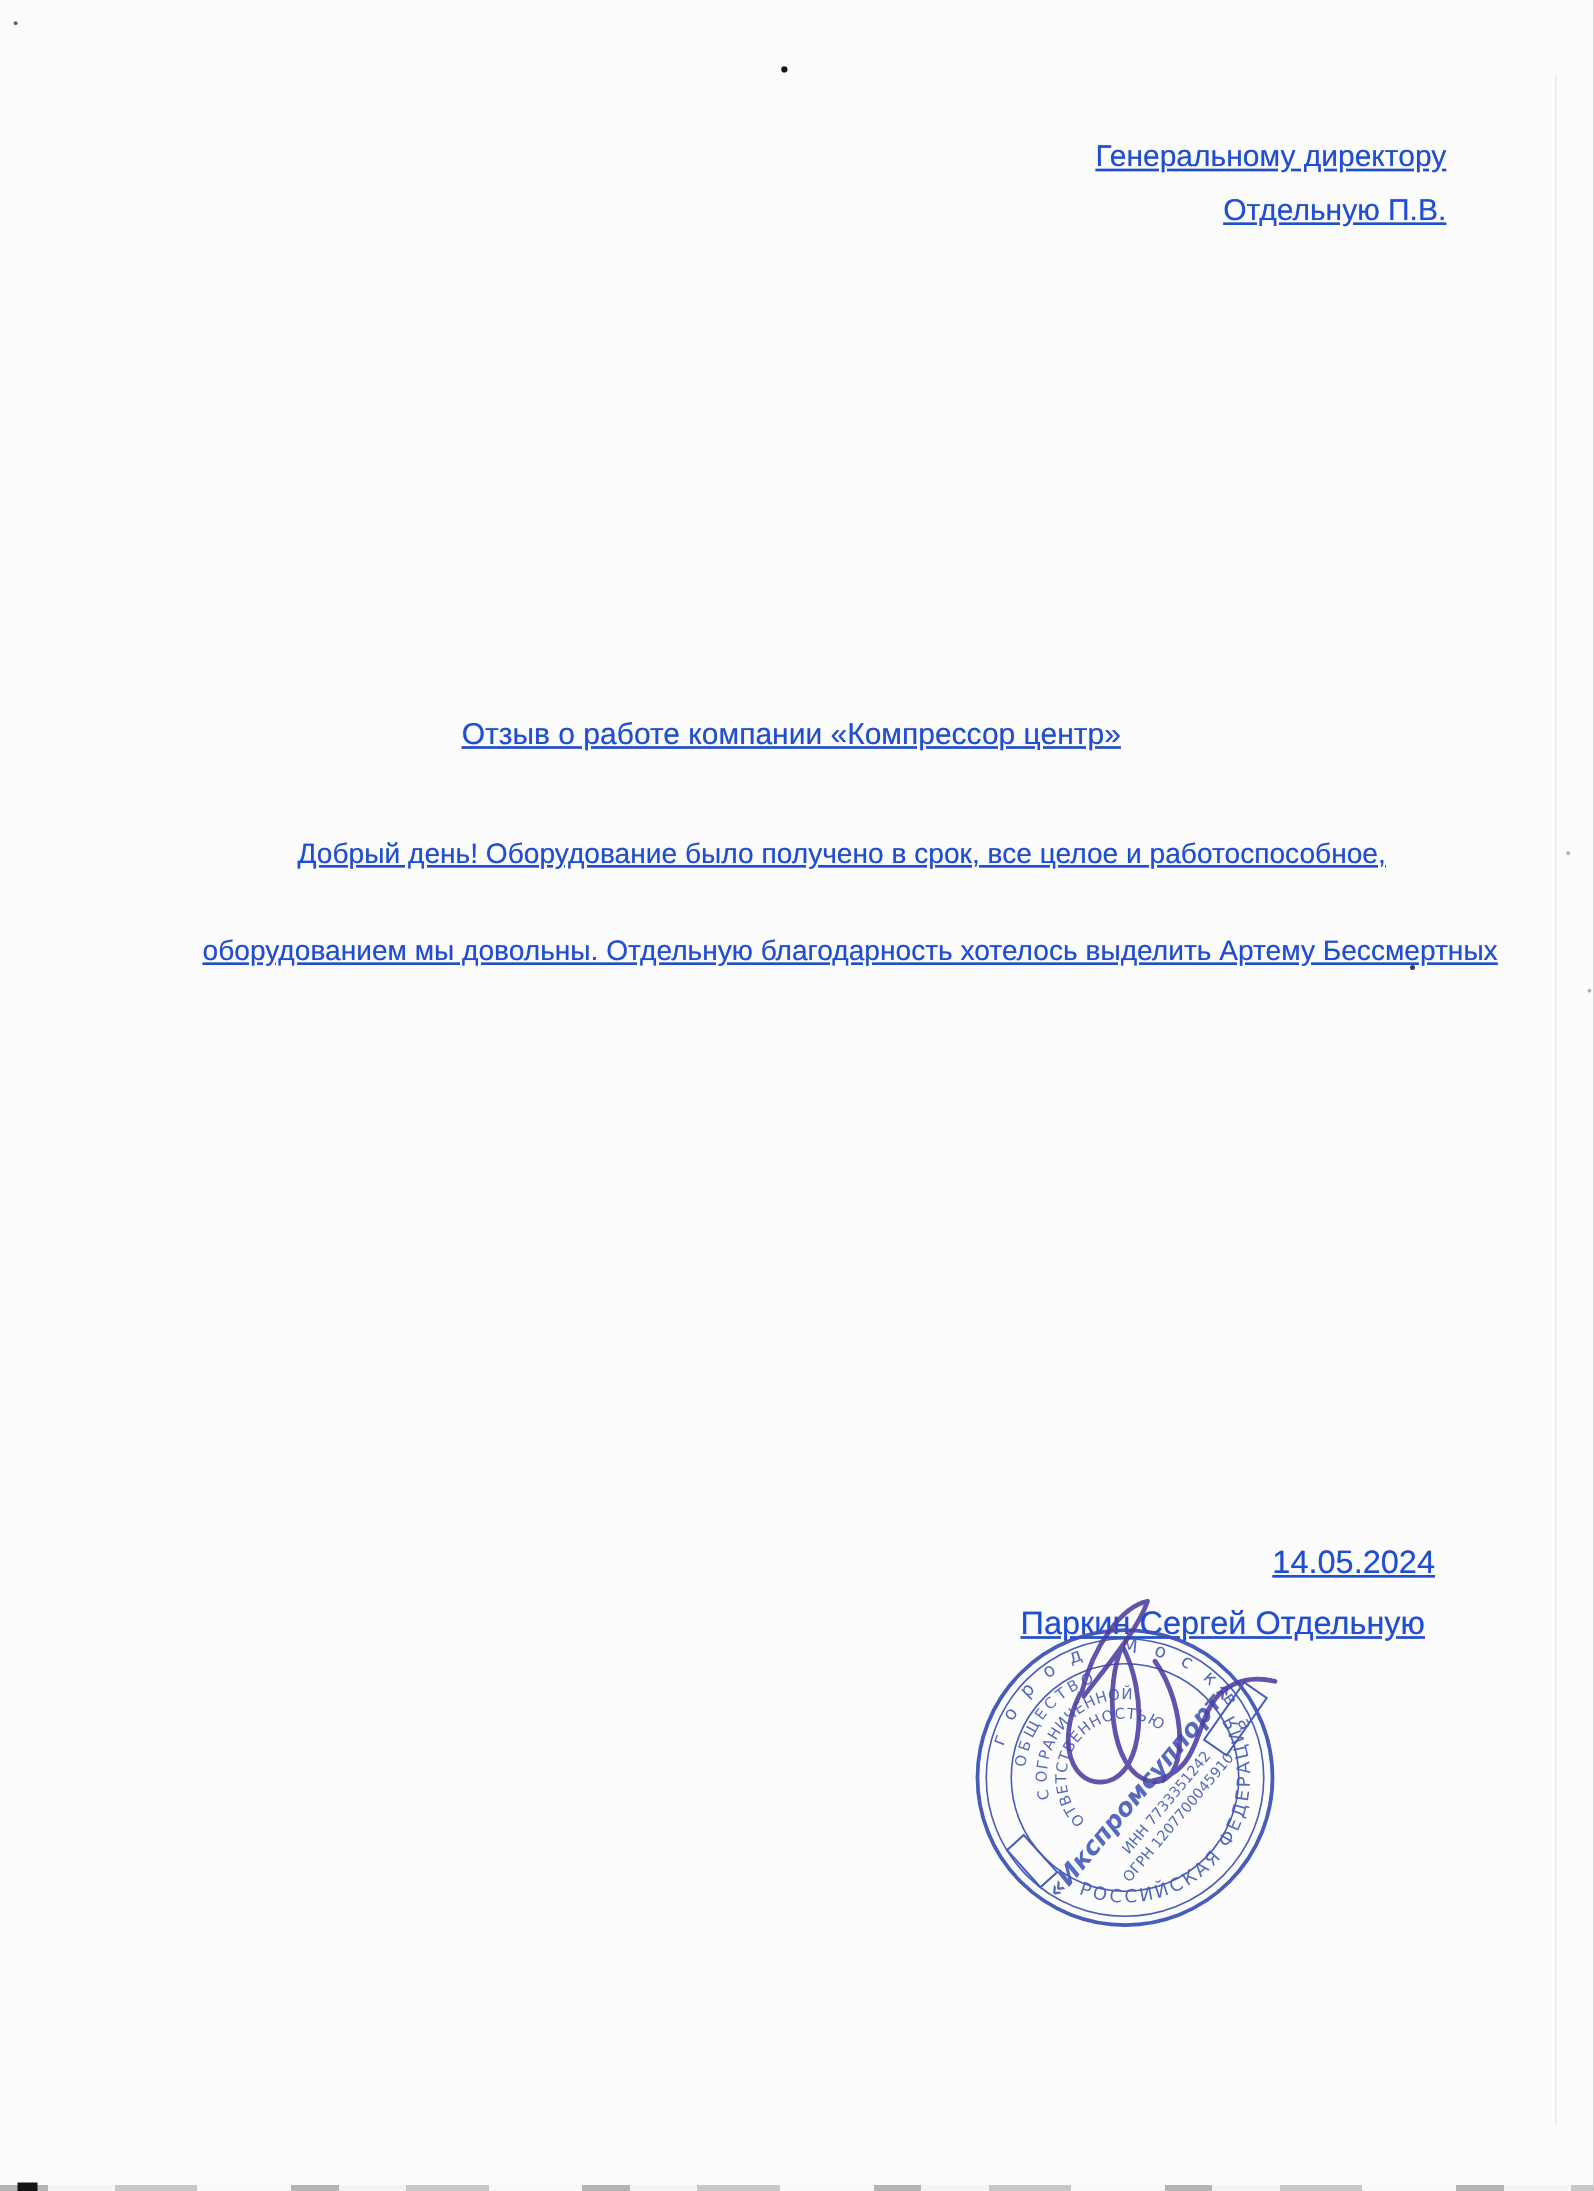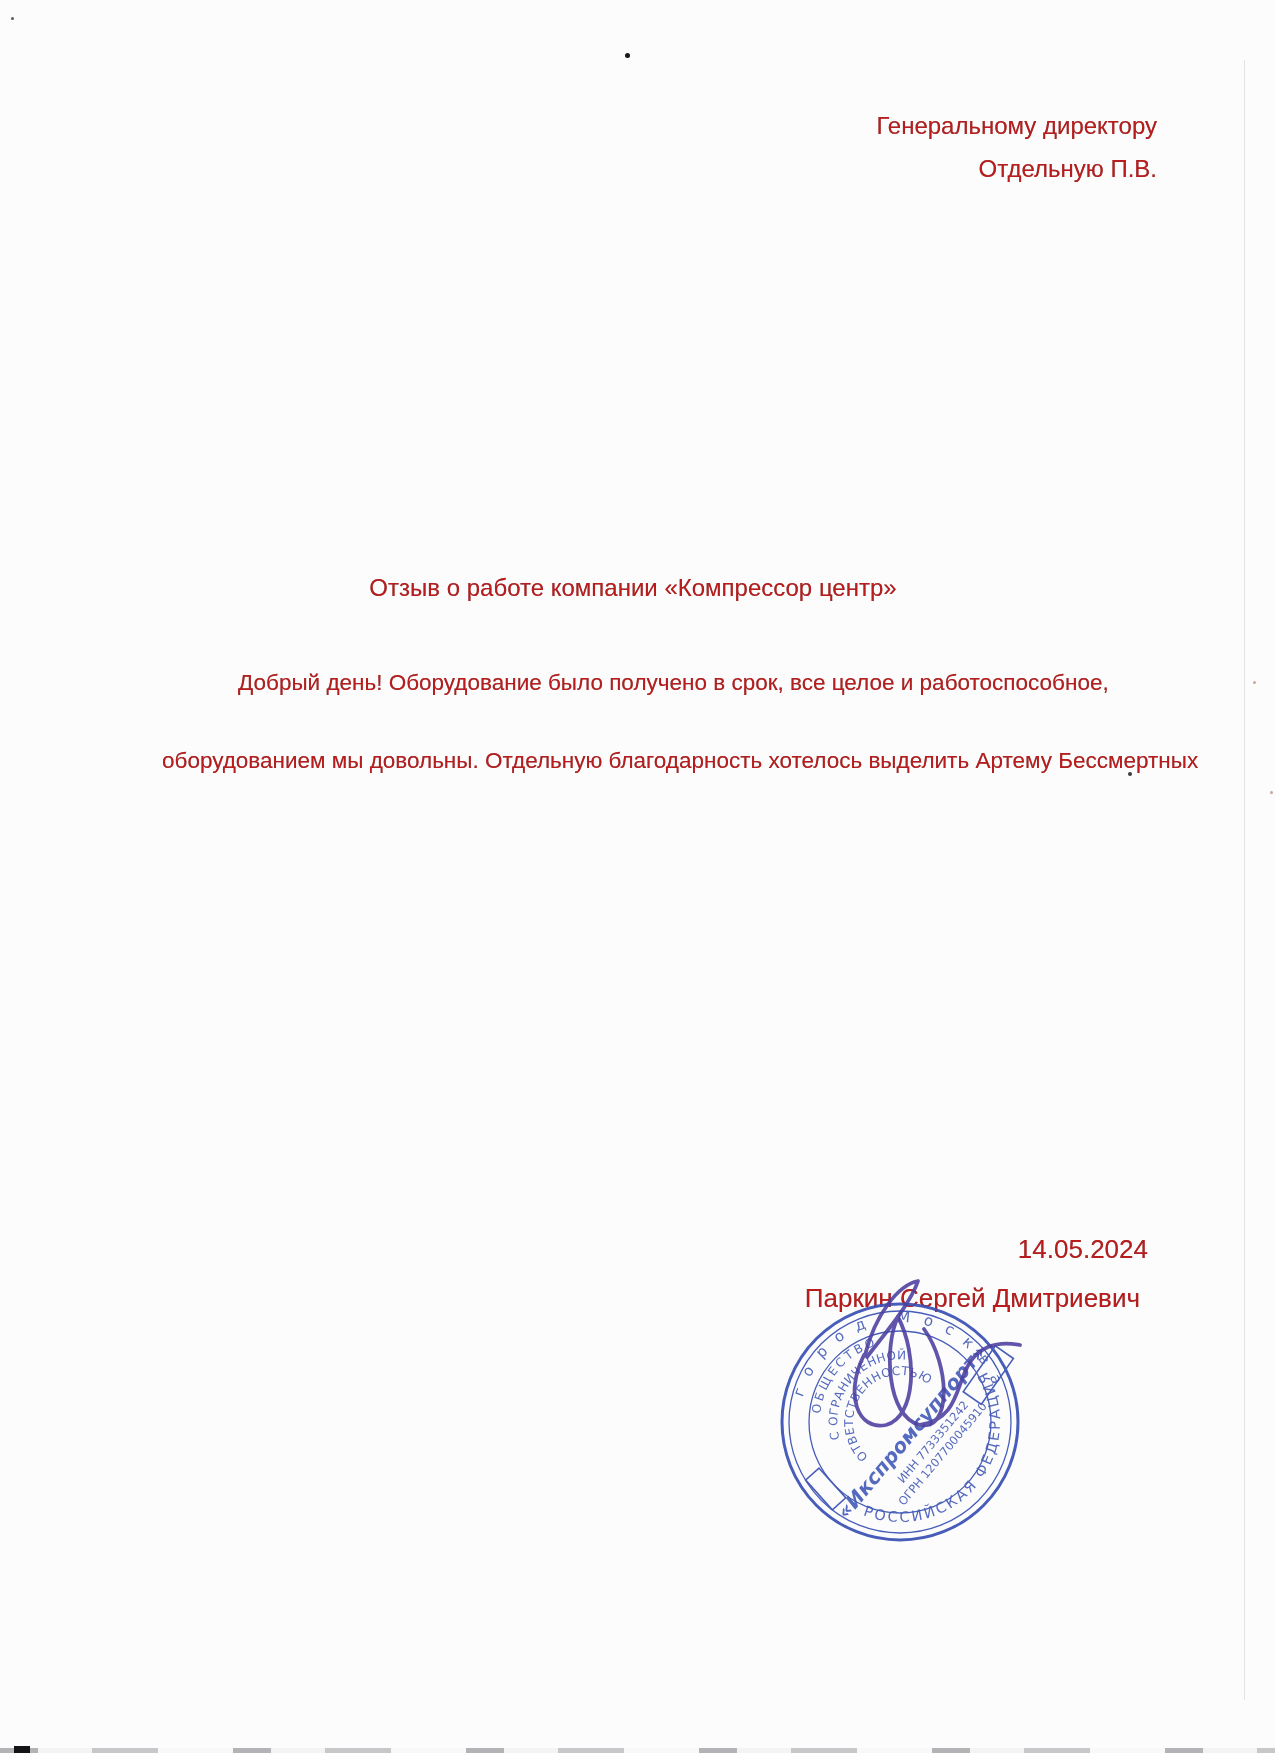--- a/index.html
+++ b/index.html
@@ -8,22 +8,23 @@
     width:1275px;height:1753px;
     margin:0 auto;
     background:#fcfcfc;
     overflow:hidden;
     font-family:"Liberation Sans", sans-serif;
     color:#242424;
   }
   .txt{
     position:absolute;
     white-space:nowrap;
-    color:#b91c1c;
+    color:#1d4ed8;
     text-shadow:0 0 0.6px rgba(70,70,70,.55);
+    text-decoration:underline;
   }
   .recipient{
     top:104px; right:118px;
     text-align:right;
     font-size:24px;
     line-height:43px;
   }
   .title{
     top:574px; left:600px;
     transform:translateX(-50%);
@@ -99,21 +100,21 @@
     <div>Генеральному директору</div>
     <div>Отдельную П.В.</div>
   </div>
 
   <div class="txt title">Отзыв о работе компании «Компрессор центр»</div>
 
   <div class="txt body-line bl1">Добрый день! Оборудование было получено в срок, все целое и работоспособное,</div>
   <div class="txt body-line bl2">оборудованием мы довольны. Отдельную благодарность хотелось выделить Артему Бессмертных</div>
 
   <div class="txt date">14.05.2024</div>
-  <div class="txt signatory">Паркин Сергей Дмитриевич</div>
+  <div class="txt signatory">Паркин Сергей Отдельную</div>
 
   <div class="stamp-wrap">
     <svg width="260" height="260" viewBox="0 0 260 260">
       <defs>
 
         <path id="arcTop" d="M 36.0 164.2 A 100 100 0 1 1 224.0 164.2" fill="none"></path>
 
         <path id="arcBottom" d="M 87.7 220.6 A 100 100 0 0 0 211.9 72.6" fill="none"></path>
 
         <path id="arcOrg1" d="M 54.8 102.6 A 80 80 0 0 1 205.2 102.6" fill="none"></path>

